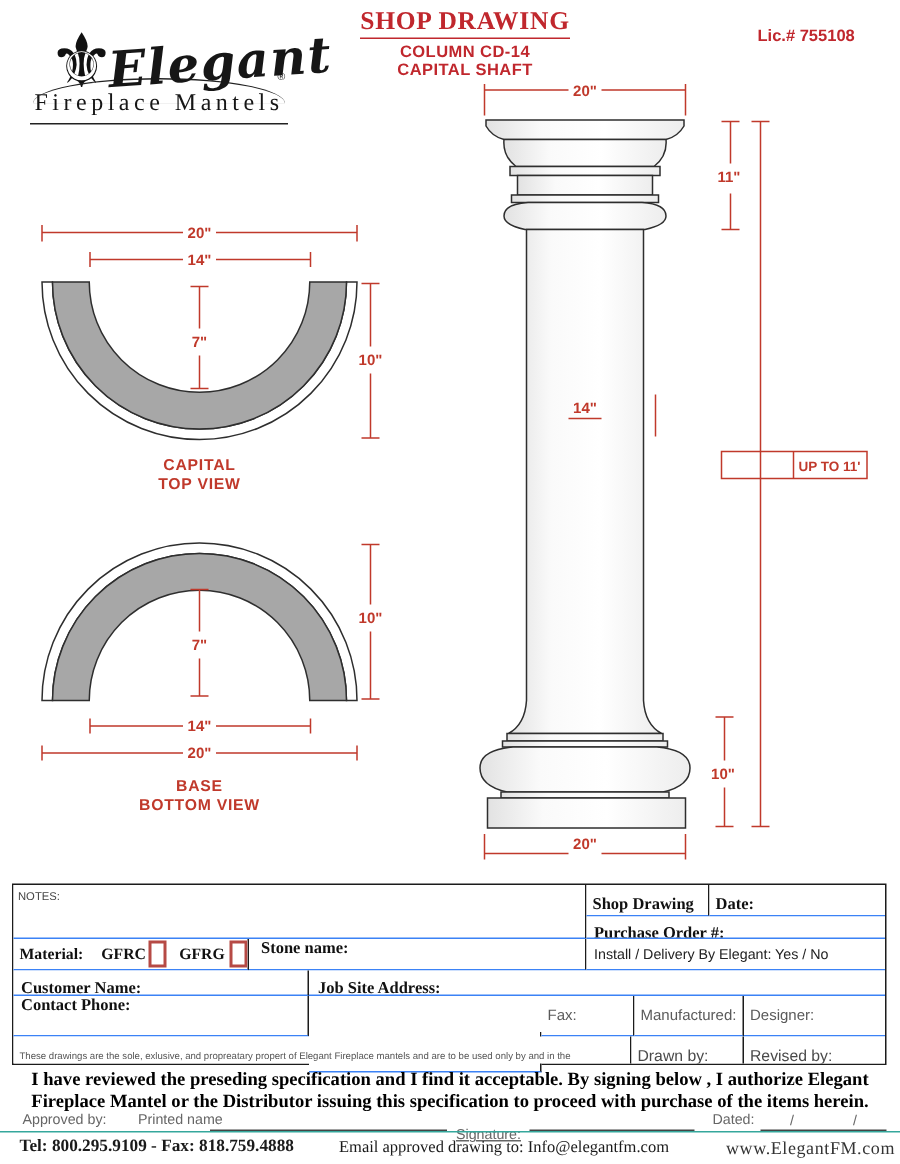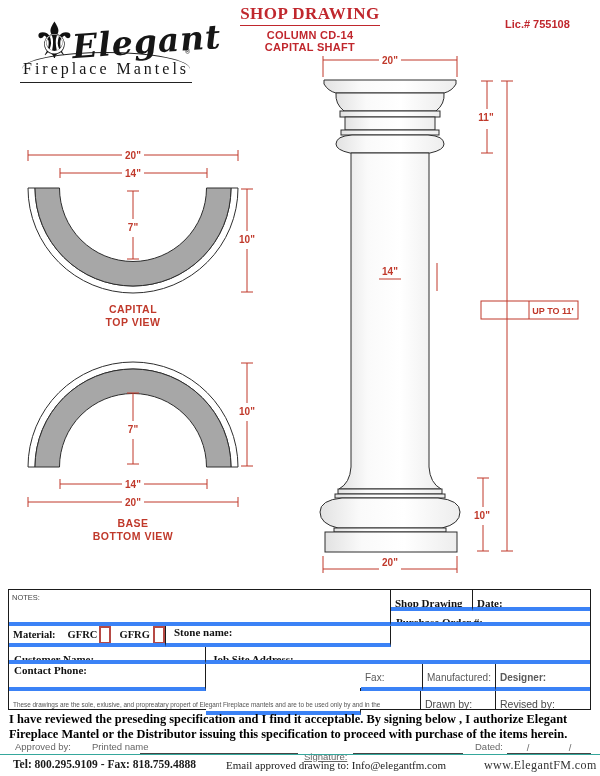--- a/index.html
+++ b/index.html
@@ -23,21 +23,21 @@
   
   .outline{stroke:#2e2e2e;stroke-width:1;}
   .rl{stroke:#c0392b;stroke-width:1;fill:none;}
   .dimtxt{fill:#c0392b;font:bold 10px "Liberation Sans",sans-serif;text-anchor:middle;}
   .boxtxt{fill:#c0392b;font:bold 9px "Liberation Sans",sans-serif;text-anchor:middle;}
   .viewcap{fill:#c0392b;font:bold 10.5px "Liberation Sans",sans-serif;text-anchor:middle;letter-spacing:.5px;}
 
   
   .tbl{position:absolute;border:1px solid #1b1b1b;box-sizing:border-box;background:#fff;}
   .cell{position:absolute;box-sizing:border-box;border-right:1px solid #1b1b1b;
-        border-bottom:4px solid #3b82f6;overflow:hidden;background:#fff;}
+        border-bottom:1px solid #3b82f6;overflow:hidden;background:#fff;}
   .noR{border-right:none;} .noB{border-bottom:none;}
   .lblS{font-family:"Liberation Serif",serif;font-weight:bold;font-size:11px;color:#111;}
   .lblS2{font-family:"Liberation Serif",serif;font-weight:bold;font-size:10.5px;color:#111;}
   .notesL{font-size:7.5px;color:#444;}
   .installL{font-size:9.5px;color:#222;}
   .hand{font-size:10px;color:#5a5a5a;}
   .hand2{font-size:10.5px;color:#4a4a4a;}
   .fine{font-size:6.4px;color:#555;line-height:1.3;}
   .chk{width:15px;height:14px;border:2px solid #b64a45;display:inline-block;background:#fff;}
   .padTL{padding:3px 0 0 4px;}
@@ -179,56 +179,59 @@
     <div class="cell" style="left:0;top:36px;width:157px;height:21px;display:flex;align-items:center;">
       <span class="lblS2" style="margin-left:4px;">Material:</span>
       <span class="lblS2" style="margin-left:12px;">GFRC</span>
       <span class="chk" style="margin-left:2px;"></span>
       <span class="lblS2" style="margin-left:8px;">GFRG</span>
       <span class="chk" style="margin-left:3px;"></span>
     </div>
     <div class="cell" style="left:157px;top:36px;width:225px;height:21px;display:flex;align-items:flex-start;">
       <span class="lblS" style="margin-left:8px;">Stone name:</span>
     </div>
+    <div class="cell noR" style="left:382px;top:36px;width:199px;height:21px;display:flex;align-items:center;">
+      <span class="installL" style="margin-left:5px;">Install / Delivery By Elegant: Yes  / No</span>
+    </div>
 
     <div class="cell" style="left:0;top:57px;width:197px;height:17px;padding:2px 0 0 5px;">
       <span class="lblS">Customer Name:</span>
     </div>
     <div class="cell noR" style="left:197px;top:57px;width:384px;height:17px;padding:2px 0 0 6px;">
       <span class="lblS">Job Site Address:</span>
     </div>
 
     <div class="cell" style="left:0;top:74px;width:197px;height:27px;display:flex;align-items:flex-start;">
       <span class="lblS" style="margin-left:5px;">Contact Phone:</span>
     </div>
     <div class="cell" style="left:197px;top:74px;width:155px;height:27px;display:flex;align-items:center;margin-top:24px;">
       <span class="lblS" style="margin-left:6px;">e-Mail:</span>
     </div>
     <div class="cell padTL" style="left:352px;top:74px;width:62px;height:27px;">
       <span class="hand">Fax:</span>
     </div>
     <div class="cell padTL" style="left:414px;top:74px;width:73px;height:27px;">
       <span class="hand">Manufactured:</span>
     </div>
-    <div class="cell noR padTL" style="left:487px;top:74px;width:94px;height:27px;font-weight:bold;">
+    <div class="cell noR padTL" style="left:487px;top:74px;width:94px;height:27px;">
       <span class="hand">Designer:</span>
     </div>
 
     <div class="cell noB" style="left:0;top:101px;width:412px;height:18px;padding:2px 6px 0 4px;">
       <span class="fine">These drawings are the sole, exlusive, and propreatary propert of Elegant Fireplace mantels and are to be used only by and in the possession of parties or companies authorized by Elegant Fireplace mantels. Installation of stone constitutes acceptance.</span>
     </div>
     <div class="cell noB padTL" style="left:412px;top:101px;width:75px;height:18px;">
       <span class="hand2">Drawn by:</span>
     </div>
     <div class="cell noR noB padTL" style="left:487px;top:101px;width:94px;height:18px;">
       <span class="hand2">Revised by:</span>
     </div>
   </div>
 
-  <div class="abs statement" style="left:9px;top:712px;width:582px;">I have reviewed the preseding specification and I find it acceptable. By signing below , I authorize Elegant Fireplace Mantel or the Distributor issuing this specification to proceed with purchase of the items herein.</div>
+  <div class="abs statement" style="left:9px;top:712px;width:582px;text-align:center;">I have reviewed the preseding specification and I find it acceptable. By signing below , I authorize Elegant Fireplace Mantel or the Distributor issuing this specification to proceed with purchase of the items herein.</div>
 
   <div class="abs" style="left:8px;top:740px;width:584px;height:16px;">
     <span class="abs appr" style="left:7px;top:1px;">Approved by:</span>
     <span class="abs appr" style="left:84px;top:1px;">Printed name</span>
     <span class="sigline" style="left:132px;top:0;width:158px;"></span>
     <span class="abs appr" style="left:296px;top:11px;text-decoration:underline;">Signature:</span>
     <span class="sigline" style="left:345px;top:0;width:110px;"></span>
     <span class="abs appr" style="left:467px;top:1px;">Dated:</span>
     <span class="sigline" style="left:499px;top:0;width:84px;display:flex;justify-content:space-around;align-items:flex-end;">
       <span class="appr">/</span>

